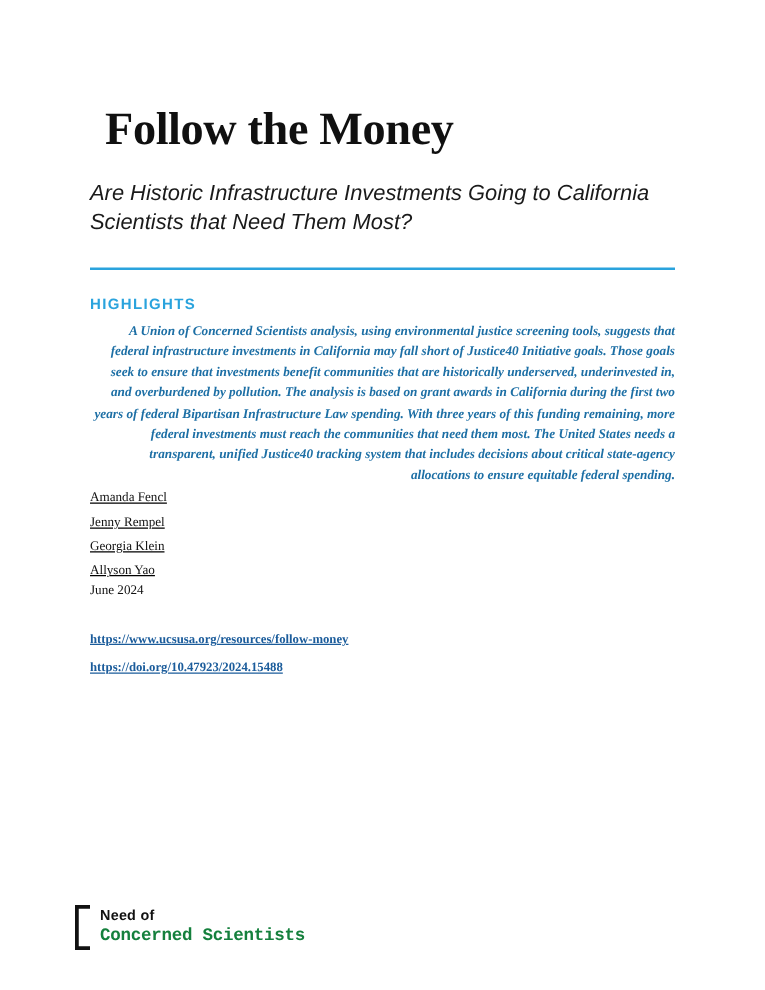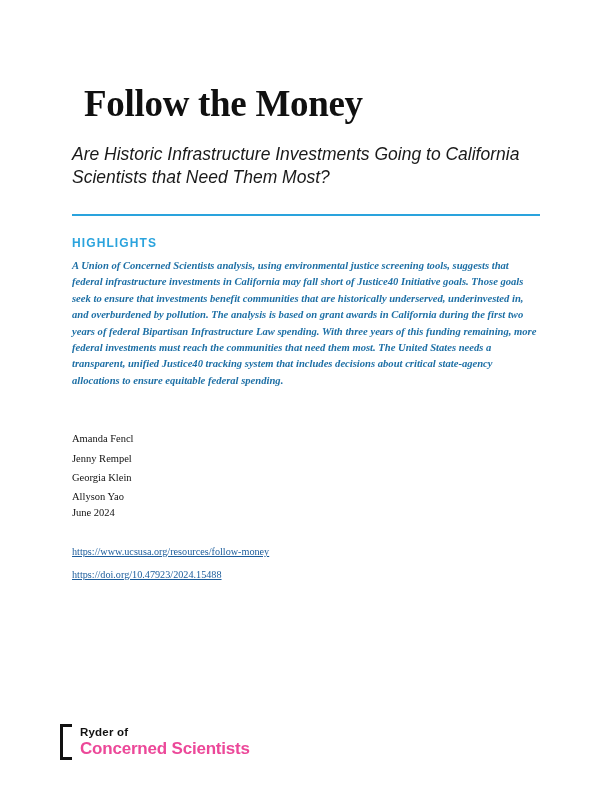--- a/index.html
+++ b/index.html
@@ -62,24 +62,24 @@
     margin: 20px 0 0 0;
   }
   .highlights-body {
     font-family: "Liberation Serif", serif;
     font-size: 10.6px;
     font-style: italic;
     font-weight: 700;
     line-height: 1.55;
     color: #1d6fa5;
     margin: 8px 0 0 0;
-    text-align: left;
+    text-align: right;
   }
   .authors {
-    margin-top: 40px;
+    text-decoration: underline;
   }
   .author {
     font-family: "Liberation Serif", serif;
     font-size: 10.5px;
     line-height: 1.85;
     color: #111111;
   }
   .date {
     font-family: "Liberation Serif", serif;
     font-size: 10.5px;
@@ -89,20 +89,21 @@
     margin-top: 28px;
   }
   .doc-link {
     display: block;
     font-family: "Liberation Serif", serif;
     font-size: 10.2px;
     color: #1b5c9b;
     text-decoration: underline;
     margin-bottom: 12px;
     width: fit-content;
+    font-weight: bold;
   }
   .logo {
     position: absolute;
     left: 60px;
     top: 724px;
     display: flex;
     align-items: stretch;
     height: 36px;
   }
   .logo-bracket {
@@ -121,25 +122,25 @@
   }
   .logo-line1 {
     font-family: "Liberation Sans", sans-serif;
     font-size: 11.5px;
     font-weight: 700;
     letter-spacing: 0.2px;
     color: #111;
     margin-bottom: 2px;
   }
   .logo-line2 {
-    font-family: Liberation Sans, sans-serif;
-    font-size: 17px;
+    font-family: Liberation Mono, monospace;
+    font-size: 14px;
     font-weight: 700;
     letter-spacing: -0.2px;
-    color: #ec4899;
+    color: #15803d;
   }
 </style>
 </head>
 <body>
 
 <div class="page">
   <div class="content">
 
     <h1 class="title">Follow the Money</h1>
 
@@ -163,17 +164,17 @@
     <div class="links">
       <a class="doc-link" href="#">https://www.ucsusa.org/resources/follow-money</a>
       <a class="doc-link" href="#">https://doi.org/10.47923/2024.15488</a>
     </div>
 
   </div>
 
   <div class="logo">
     <div class="logo-bracket"></div>
     <div class="logo-text">
-      <div class="logo-line1">Ryder of</div>
+      <div class="logo-line1">Need of</div>
       <div class="logo-line2">Concerned Scientists</div>
     </div>
   </div>
 </div>
 
 </body></html>

